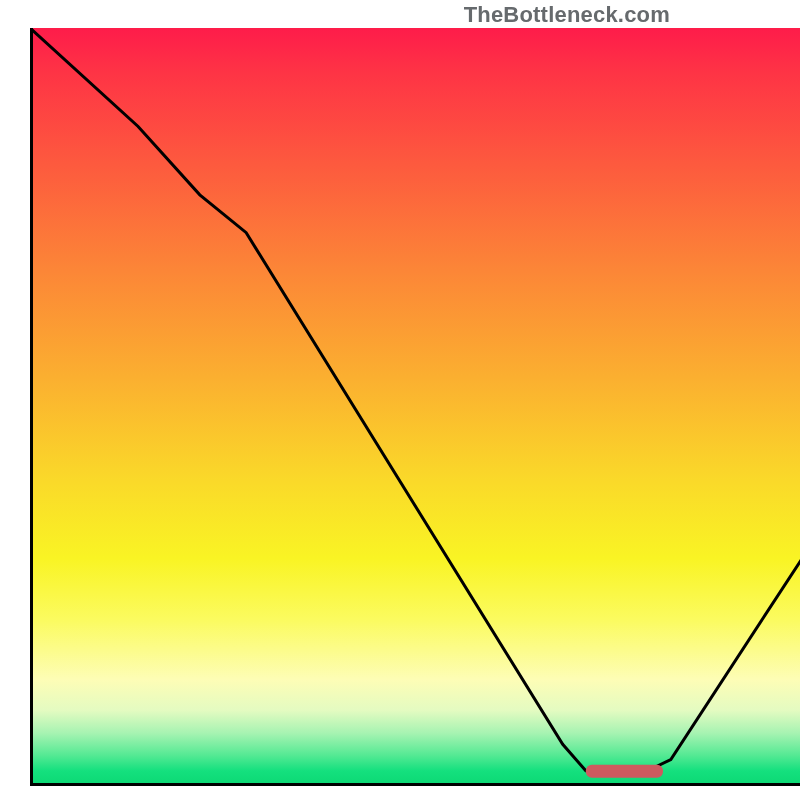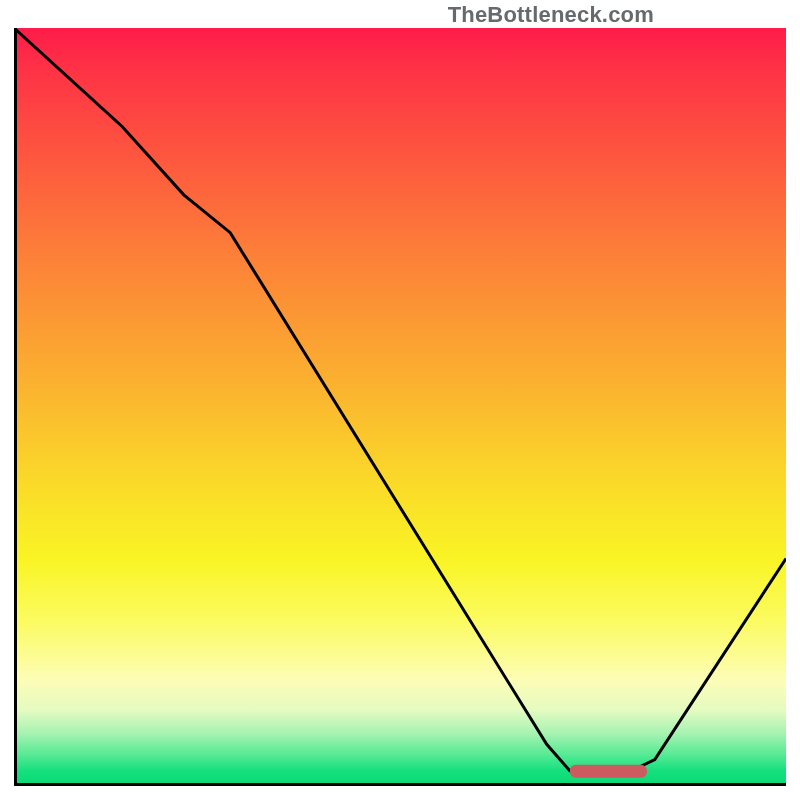--- a/index.html
+++ b/index.html
@@ -8,20 +8,21 @@
     width: 800px;
     height: 800px;
     overflow: hidden;
     background: #fff;
     font-family: Arial, Helvetica, sans-serif;
   }
   .container {
     position: relative;
     width: 664px;
     height: 800px;
+    margin-left: 16px;
   }
   .watermark {
     position: absolute;
     top: 2px;
     right: 10px;
     font-size: 22px;
     font-weight: 600;
     color: #666a6d;
     letter-spacing: 0.2px;
     z-index: 10;

